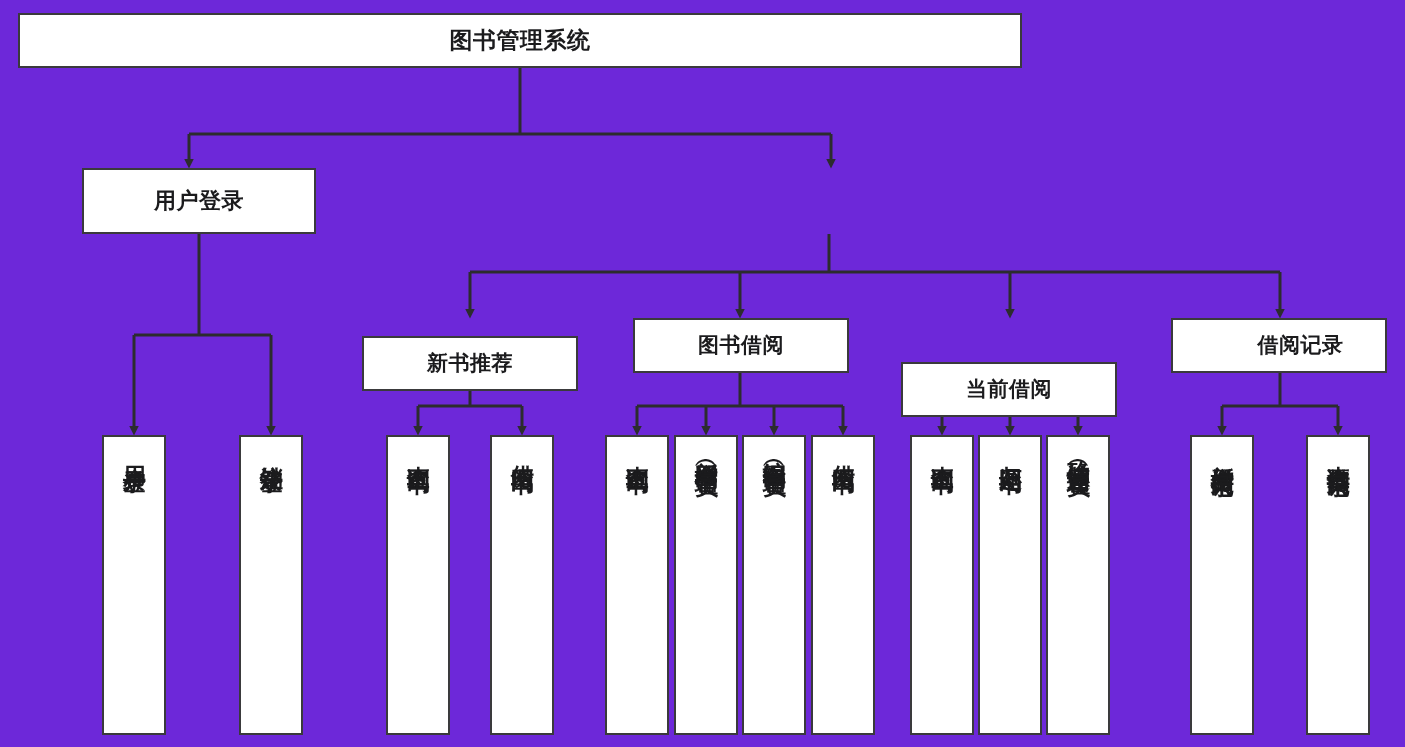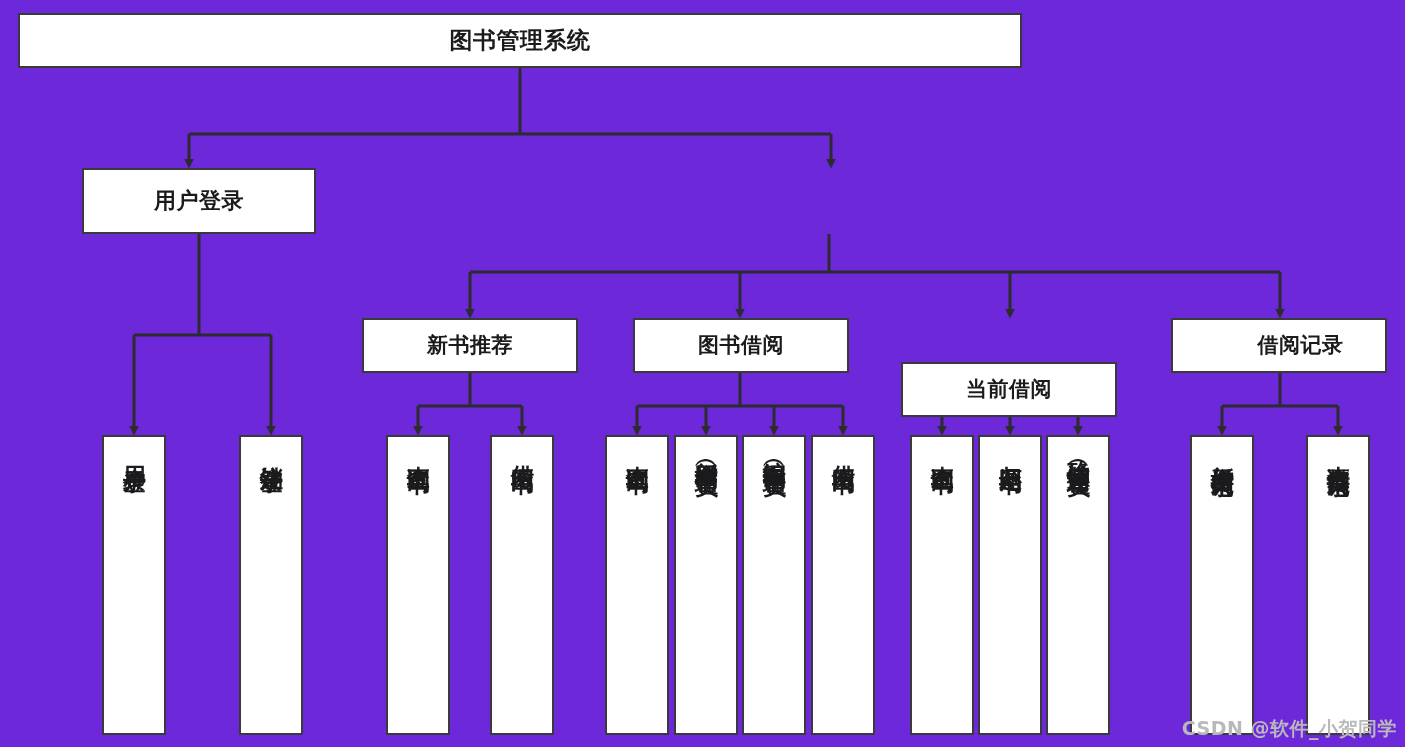--- a/index.html
+++ b/index.html
@@ -129,21 +129,21 @@
   </svg>
 
   <div class="node n-root" style="left:18px; top:13px; width:1004px; height:55px;">
     <span class="label">图书管理系统</span>
   </div>
 
   <div class="node n-mid" style="left:82px; top:168px; width:234px; height:66px;">
     <span class="label">用户登录</span>
   </div>
 
-  <div class="node n-sub" style="left:362px; top:318px; width:216px; height:55px;">
+  <div class="node n-sub" style="left:362px; top:336px; width:216px; height:55px;">
     <span class="label">新书推荐</span>
   </div>
   <div class="node n-sub" style="left:633px; top:318px; width:216px; height:55px;">
     <span class="label">图书借阅</span>
   </div>
   <div class="node n-sub" style="left:901px; top:318px; width:216px; height:55px;margin-top:44px;">
     <span class="label">当前借阅</span>
   </div>
   <div class="node n-sub" style="left:1171px; top:318px; width:216px; height:55px;padding-left:43px;">
     <span class="label">借阅记录</span>
@@ -186,14 +186,13 @@
     <span class="label">确认归还（管理员）</span>
   </div>
 
   <div class="node n-leaf" style="left:1190px; top:435px; width:64px; height:300px;">
     <span class="label">新增借阅记录</span>
   </div>
   <div class="node n-leaf" style="left:1306px; top:435px; width:64px; height:300px;">
     <span class="label">查询借阅记录</span>
   </div>
 
-  <div id="watermark">CSDN @软件_小贺同学</div>
 </div>
 
 </body></html>

